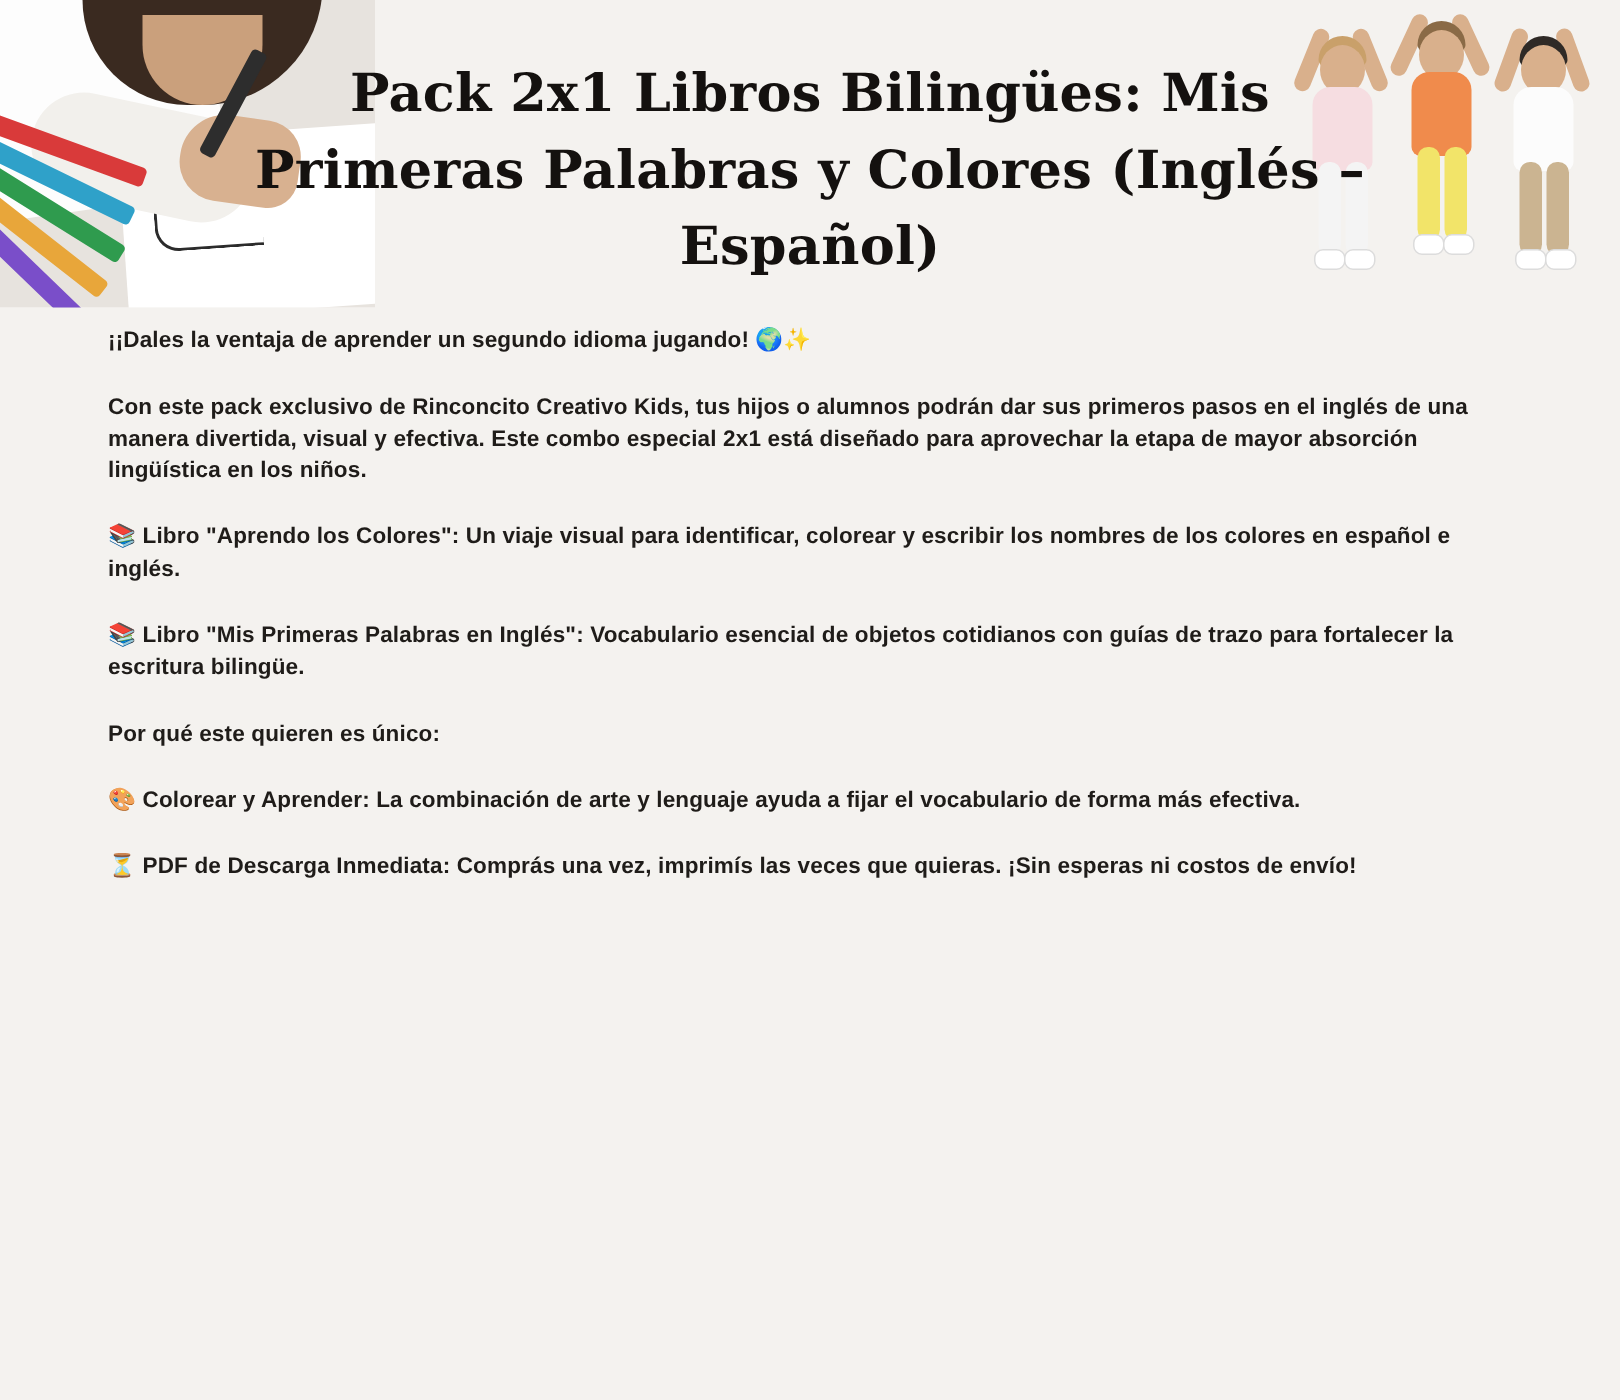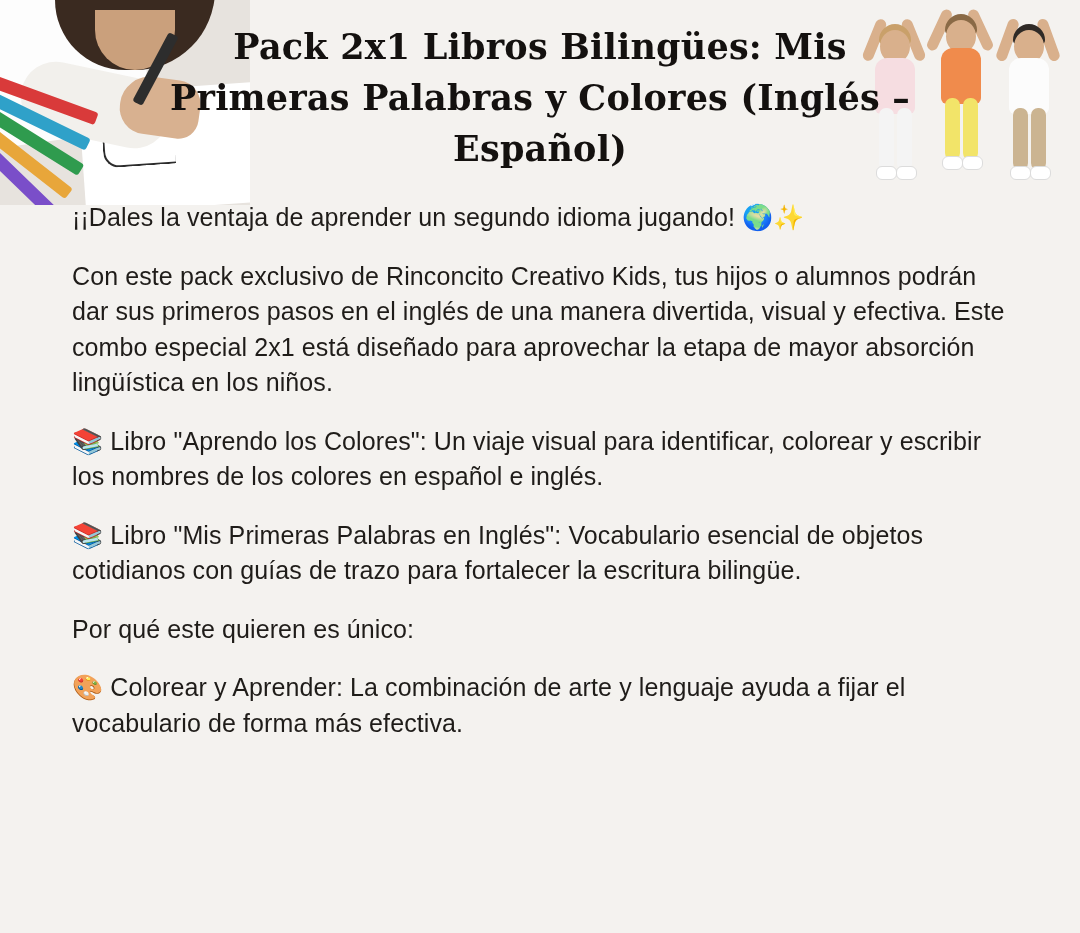--- a/index.html
+++ b/index.html
@@ -221,40 +221,40 @@
 
   
   .content {
     position: relative;
     z-index: 5;
     padding: 0;
   }
 
   .title {
     margin: 0;
-    padding: 22px 150px 0 150px;
+    padding: 38px 150px 0 150px;
     font-family: "DejaVu Serif", serif;
     font-weight: bold;
     font-size: 35px;
     line-height: 1.45;
     text-align: center;
     color: #14110f;
     letter-spacing: 0.2px;
   }
 
   .body-block {
     padding: 26px 72px 0 72px;
   }
 
   p.para {
     margin: 0 0 23px 0;
-    font-size: 25px;
+    font-size: 15px;
     line-height: 1.42;
     color: #1f1c19;
-    font-weight: 400;
+    font-weight: 700;
     letter-spacing: 0.1px;
   }
   p.para:last-child { margin-bottom: 0; }
 </style>
 </head>
 <body>
 
 <div class="page">
 
   <div class="photo-left">
@@ -314,15 +314,16 @@
   <div class="content">
     <h1 class="title">Pack 2x1 Libros Bilingües: Mis Primeras Palabras y Colores (Inglés – Español)</h1>
 
     <div class="body-block">
       <p class="para">¡¡Dales la ventaja de aprender un segundo idioma jugando! 🌍✨</p>
       <p class="para">Con este pack exclusivo de Rinconcito Creativo Kids, tus hijos o alumnos podrán dar sus primeros pasos en el inglés de una manera divertida, visual y efectiva. Este combo especial 2x1 está diseñado para aprovechar la etapa de mayor absorción lingüística en los niños.</p>
       <p class="para">📚 Libro "Aprendo los Colores": Un viaje visual para identificar, colorear y escribir los nombres de los colores en español e inglés.</p>
       <p class="para">📚 Libro "Mis Primeras Palabras en Inglés": Vocabulario esencial de objetos cotidianos con guías de trazo para fortalecer la escritura bilingüe.</p>
       <p class="para">Por qué este quieren es único:</p>
       <p class="para">🎨 Colorear y Aprender: La combinación de arte y lenguaje ayuda a fijar el vocabulario de forma más efectiva.</p>
+      <p class="para">⏳ PDF de Descarga Inmediata: Comprás una vez, imprimís las veces que quieras. ¡Sin esperas ni costos de envío!</p>
     </div>
   </div>
 </div>
 
 </body></html>

